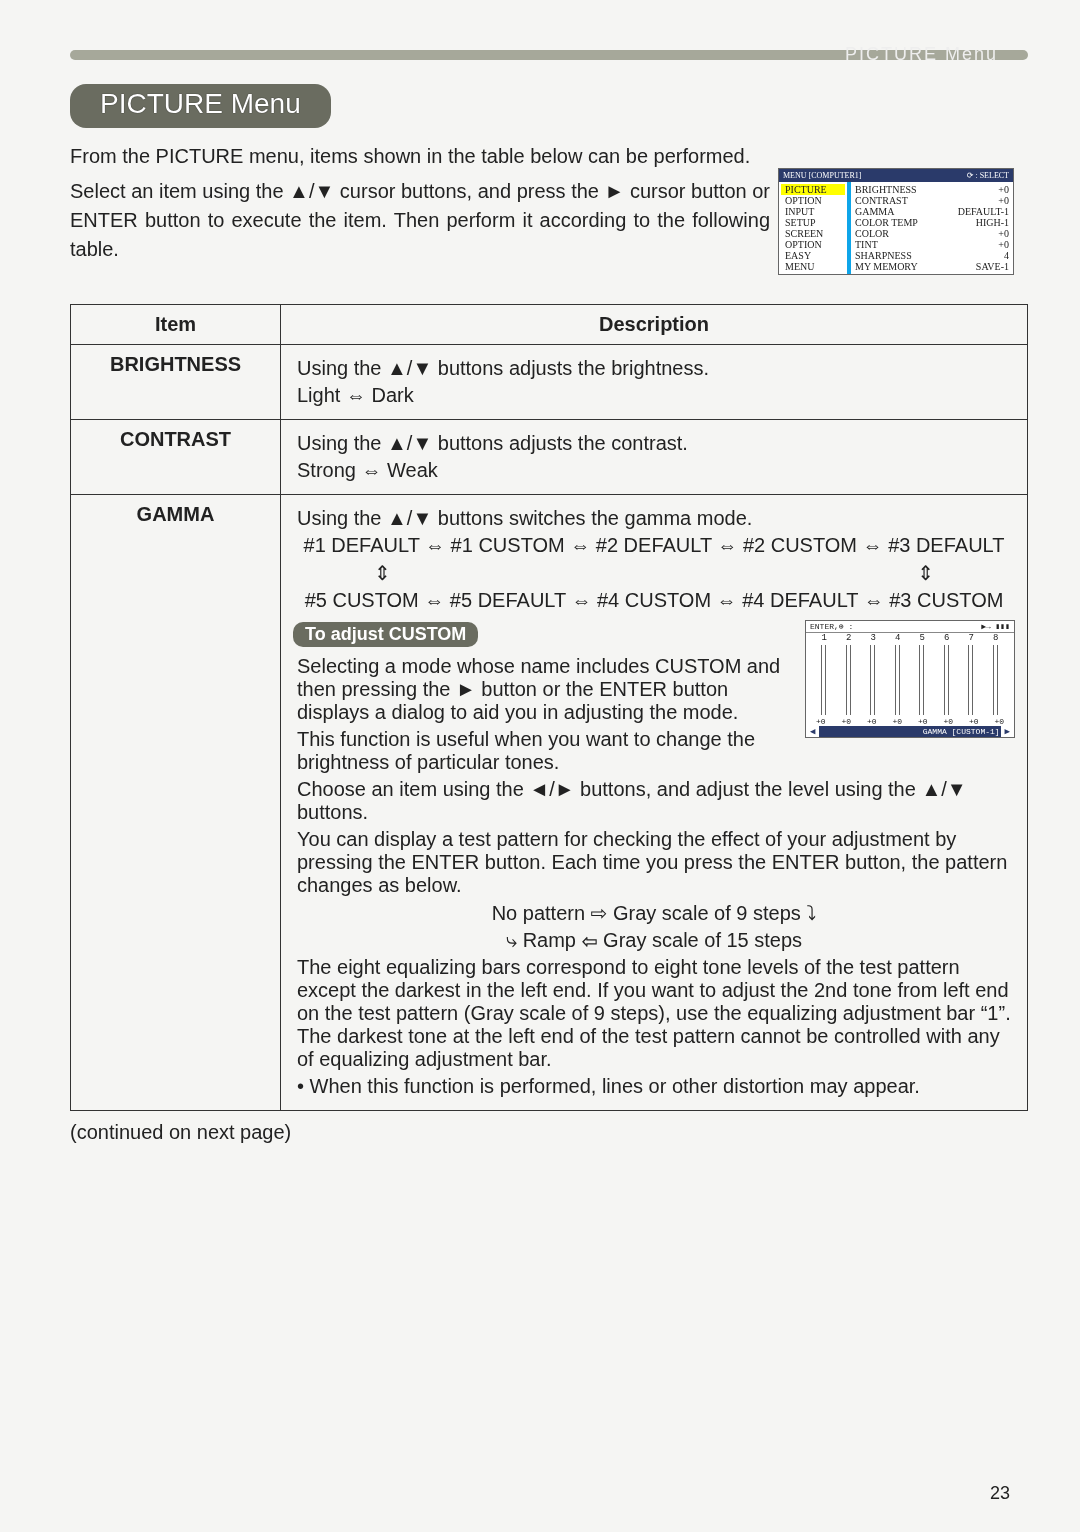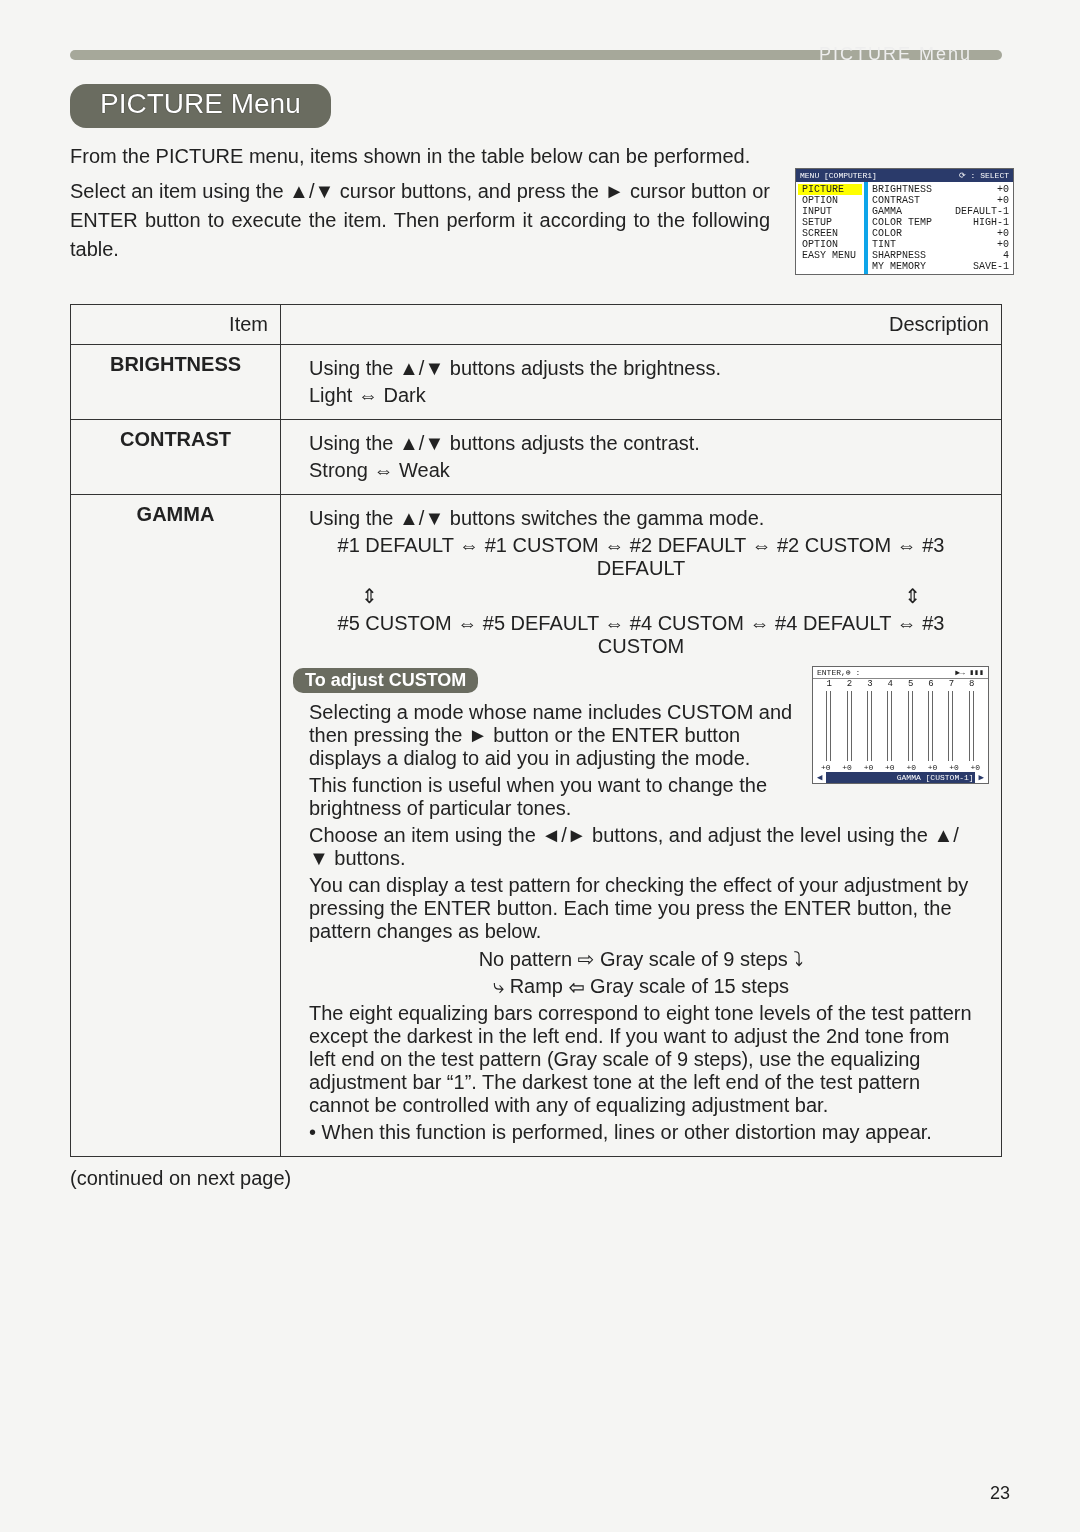--- a/index.html
+++ b/index.html
@@ -5,21 +5,21 @@
   * { margin: 0; padding: 0; box-sizing: border-box; }
   body {
     width: 1080px;
     height: 1532px;
     background: #f5f5f3;
     font-family: Arial, Helvetica, sans-serif;
     color: #222;
     position: relative;
   }
   .page {
-    padding: 50px 78px 40px 70px;
+    padding: 50px 52px 40px 70px;
     position: relative;
   }
   .top-rule {
     height: 10px;
     background: #a6a89a;
     border-radius: 5px;
     position: relative;
     margin-bottom: 4px;
   }
   .top-rule-label {
@@ -45,24 +45,24 @@
   .intro {
     font-size: 20px;
     line-height: 1.45;
     width: 700px;
   }
   .intro p { margin-bottom: 6px; text-align: justify; }
   .osd {
     position: absolute;
     right: 66px;
     top: 168px;
-    width: 219px;
+    width: 236px;
     border: 1px solid #666;
     background: #fff;
-    font-family: Liberation Mono, monospace;
+    font-family: Liberation Serif, serif;
     font-size: 10px;
   }
   .osd-header {
     background: #2a3a6a;
     color: #fff;
     padding: 2px 4px;
     display: flex;
     justify-content: space-between;
     font-size: 8px;
   }
@@ -88,43 +88,43 @@
     border-collapse: collapse;
     margin-top: 40px;
   }
   table.main th, table.main td {
     border: 1px solid #333;
     padding: 8px 12px;
     font-size: 20px;
     vertical-align: top;
   }
   table.main th {
-    text-align: right;
-    font-weight: normal;
+    text-align: center;
+    font-weight: bold;
   }
   td.item {
     text-align: center;
     font-weight: bold;
     vertical-align: middle;
     width: 210px;
   }
-  .desc p { margin: 4px 16px; }
+  .desc p { margin: 4px 4px; }
   .sub-pill {
     display: inline-block;
     background: #6a6c60;
     color: #fff;
     font-size: 18px;
     font-weight: bold;
     padding: 2px 12px;
     border-radius: 10px;
     margin: 6px 0 4px 0;
   }
   .gamma-float {
     float: right;
-    width: 177px;
+    width: 210px;
     border: 1px solid #666;
     font-family: "Courier New", monospace;
     font-size: 9px;
     margin: 4px 0 4px 10px;
     background: #fff;
   }
   .gamma-float .hdr {
     font-size: 8px;
     border-bottom: 1px solid #888;
     padding: 1px 4px;

